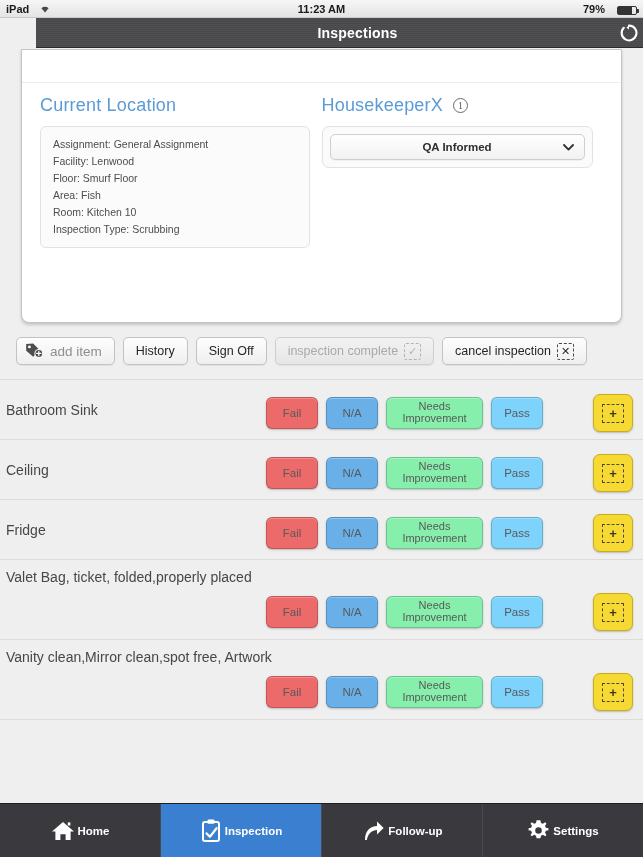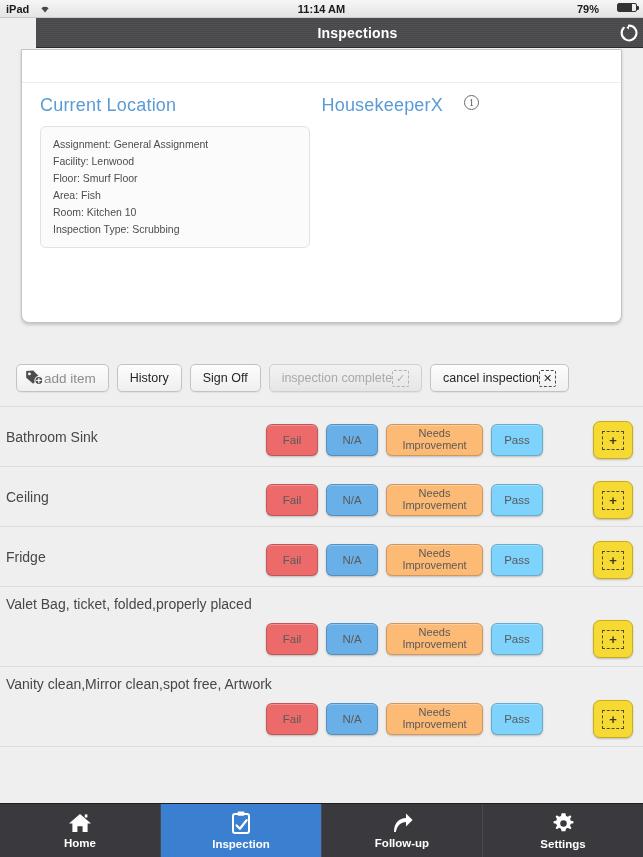--- a/index.html
+++ b/index.html
@@ -19,21 +19,21 @@
     display: flex; align-items: center;
     font-size: 11px; color: #1a1a1a; font-weight: bold;
     padding: 0 6px;
     position: relative;
   }
   .sb-left { display: flex; align-items: center; gap: 10px; }
   .sb-center {
     position: absolute; left: 0; right: 0; text-align: center;
     font-size: 11px; font-weight: bold; pointer-events: none;
   }
-  .sb-right { margin-left: auto; display: flex; align-items: flex-start; gap: 18px; z-index:2;}
+  .sb-right { margin-left: auto; display: flex; align-items: flex-end; gap: 12px; z-index:2;}
   .wifi { display:inline-block; }
   .battery {
     width: 20px; height: 9px; border: 1px solid #333; border-radius: 2px;
     position: relative; display: inline-block;
   }
   .battery::after {
     content: ""; position: absolute; right: -3px; top: 2px;
     width: 2px; height: 4px; background: #333; border-radius: 0 1px 1px 0;
   }
   .battery i { display:block; height:100%; background:#333; width:79%; }
@@ -78,21 +78,21 @@
   }
   .card-topstrip { height: 33px; border-bottom: 1px solid #ededed; }
   .card-body { display: flex; padding: 0; height: 188px; }
   .col-left { width: 50%; padding: 12px 0 0 18px; }
   .col-right { width: 50%; padding: 12px 0 0 0px; }
 
   .sect-title {
     color: #5b9bd5; font-size: 18px; font-weight: normal;
     letter-spacing: .2px; margin-bottom: 10px;
   }
-  .sect-title.hk { display: flex; gap: 21px; }
+  .sect-title.hk { display: flex; align-items: center; gap: 10px; }
   .badge-circle {
     width: 15px; height: 15px; border-radius: 50%;
     border: 1px solid #6b6b6b; color: #555;
     font-size: 10px; display: flex; align-items: center; justify-content: center;
     font-family: "Liberation Serif", serif;
   }
   .loc-box {
     border: 1px solid #e2e2e2; border-radius: 6px;
     background: #fbfbfb;
     padding: 9px 12px; width: 270px;
@@ -113,24 +113,23 @@
 
   
   .toolbar {
     display: flex; align-items: center; gap: 8px;
     padding: 14px 0 0 16px;
   }
   .tbtn {
     height: 28px; border: 1px solid #c3c3c3; border-radius: 5px;
     background: linear-gradient(#fdfdfd, #efefef);
     font-size: 12.5px; color: #262626;
-    display: flex; align-items: center; justify-content: center; 
+    display: flex; align-items: center; justify-content: center; gap: 6px;
     padding: 0 12px; box-shadow: 0 1px 1px rgba(0,0,0,.06);
     white-space: nowrap;
-    margin-top: 27px;
   }
   .tbtn.icon-left { padding-left: 8px; }
   .tbtn.disabled {
     background: linear-gradient(#f2f2f2, #e6e6e6);
     color: #a9a9a9; border-color: #cfcfcf;
   }
   .dashbox {
     width: 17px; height: 17px; border: 1px dashed #4a4a4a; border-radius: 2px;
     display: flex; align-items: center; justify-content: center;
     font-size: 11px; color: #2b2b2b; line-height: 1;
@@ -164,42 +163,42 @@
     width: 52px; height: 32px; border-radius: 6px;
     font-size: 11.5px; color: #5a5a5a;
     display: flex; align-items: center; justify-content: center; text-align: center;
     border: 1px solid rgba(0,0,0,.18);
     box-shadow: 0 1px 2px rgba(0,0,0,.22), inset 0 1px 0 rgba(255,255,255,.25);
     line-height: 1.08;
   }
   .rbtn.wide { width: 97px; font-size: 11px; }
   .rbtn.fail { background: #ec6a6a; }
   .rbtn.na   { background: #69b0e8; }
-  .rbtn.ni   { background: #fdba74; }
+  .rbtn.ni   { background: #86efac; }
   .rbtn.pass { background: #7dd3fc; }
   .addbtn {
     width: 40px; height: 38px; border-radius: 7px;
     background: #f7d933; border: 1px solid #c9ae1c;
     display: flex; align-items: center; justify-content: center;
     box-shadow: 0 1px 2px rgba(0,0,0,.22);
     margin-left: 42px;
   }
   .addbtn .inner {
     width: 22px; height: 19px; border: 1px dashed #4b4b26;
     display: flex; align-items: center; justify-content: center;
     font-size: 13px; color: #3a3a1e; line-height: 1; font-weight: bold;
   }
 
   
   .tabbar {
     position: absolute; bottom: 0; left: 0; right: 0; height: 54px;
     background: #3a3a3e; display: flex; border-top: 1px solid #1f1f22;
   }
   .tab {
-    flex: 1; display: flex; flex-direction: column;
+    flex: 1; display: flex; flex-direction: row;
     align-items: center; justify-content: center; gap: 3px;
     color: #fff; font-size: 11.5px; font-weight: bold;
     border-right: 1px solid #4a4a4e;
   }
   .tab:last-child { border-right: none; }
   .tab.active { background: #3b7fd0; }
   .tab svg { display: block; }
 </style>
 </head>
 <body>
@@ -208,21 +207,21 @@
 
   <div class="statusbar">
     <div class="sb-left">
       <span>iPad</span>
       <span class="wifi">
         <svg width="12" height="9" viewBox="0 0 12 9">
           <path d="M6 8.4 L2.4 4.2 A5.2 5.2 0 0 1 9.6 4.2 Z" fill="#4a4a4a"></path>
         </svg>
       </span>
     </div>
-    <div class="sb-center">11:14 AM</div>
+    <div class="sb-center">11:23 AM</div>
     <div class="sb-right">
       <span>79%</span>
       <span class="battery">
           <i></i>
         </span>
     </div>
   </div>
 
   <div class="navbar">
     <div class="navtitle">Inspections</div>
@@ -257,20 +256,30 @@
             <div>Area: Fish</div>
             <div>Room: Kitchen 10</div>
             <div>Inspection Type: Scrubbing</div>
           </div>
         </div>
 
         <div class="col-right">
           <div class="sect-title hk">
             <span>HousekeeperX</span>
             <span class="badge-circle">1</span>
+          </div>
+          <div class="dd-wrap">
+            <div class="dropdown">
+              <span>QA Informed</span>
+              <span class="chev">
+                <svg width="11" height="7" viewBox="0 0 11 7">
+                    <path d="M1 1 L5.5 5.6 L10 1" fill="none" stroke="#2e2e2e" stroke-width="1.8" stroke-linecap="round" stroke-linejoin="round"></path>
+                  </svg>
+              </span>
+            </div>
           </div>
         </div>
 
       </div>
     </div>
 
     <div class="toolbar">
       <div class="tbtn icon-left">
         <span>
           <svg width="19" height="16" viewBox="0 0 20 17">

